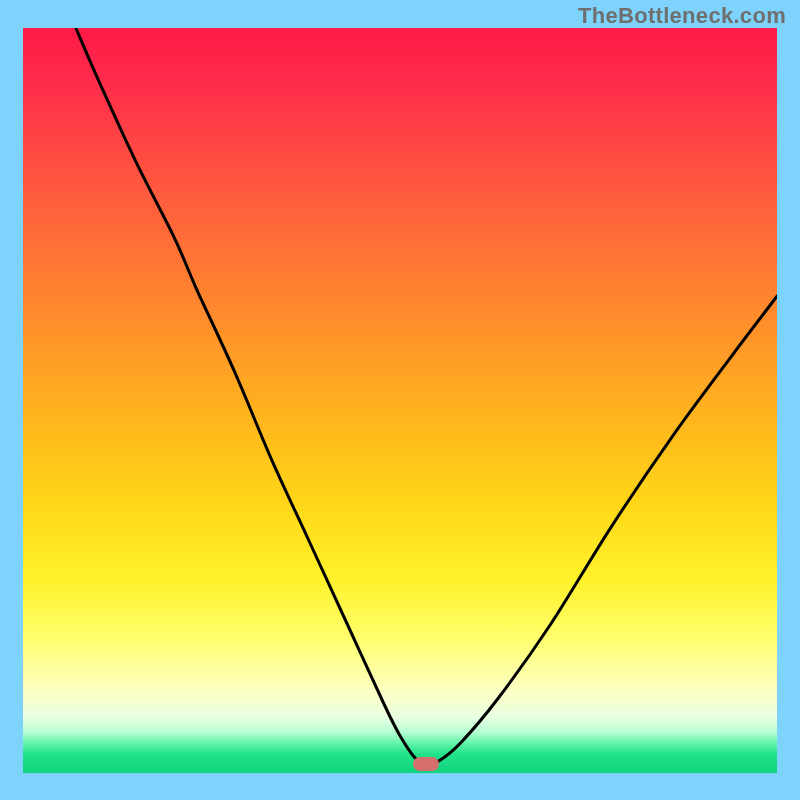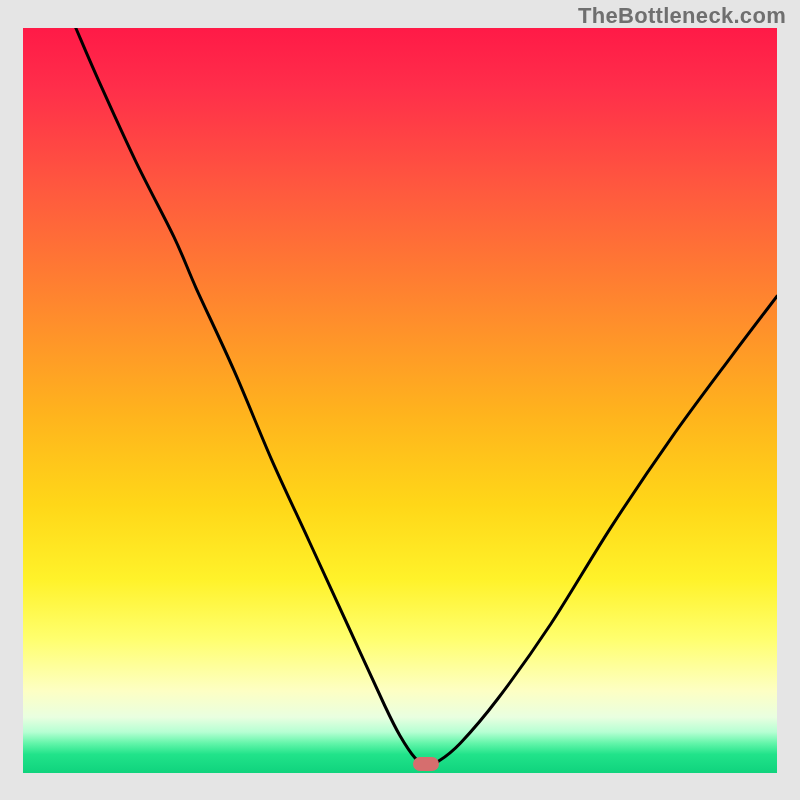--- a/index.html
+++ b/index.html
@@ -8,21 +8,21 @@
     width: 800px;
     height: 800px;
     background: #000;
     font-family: Arial, Helvetica, sans-serif;
     overflow: hidden;
   }
   .frame {
     position: relative;
     width: 800px;
     height: 800px;
-    background: #e5e5e5;
+    background: #7dd3fc;
     text-decoration: underline;
   }
   .watermark {
     position: absolute;
     top: 3px;
     right: 14px;
     color: #6f6f6f;
     font-size: 22px;
     font-weight: 600;
     letter-spacing: 0.3px;

